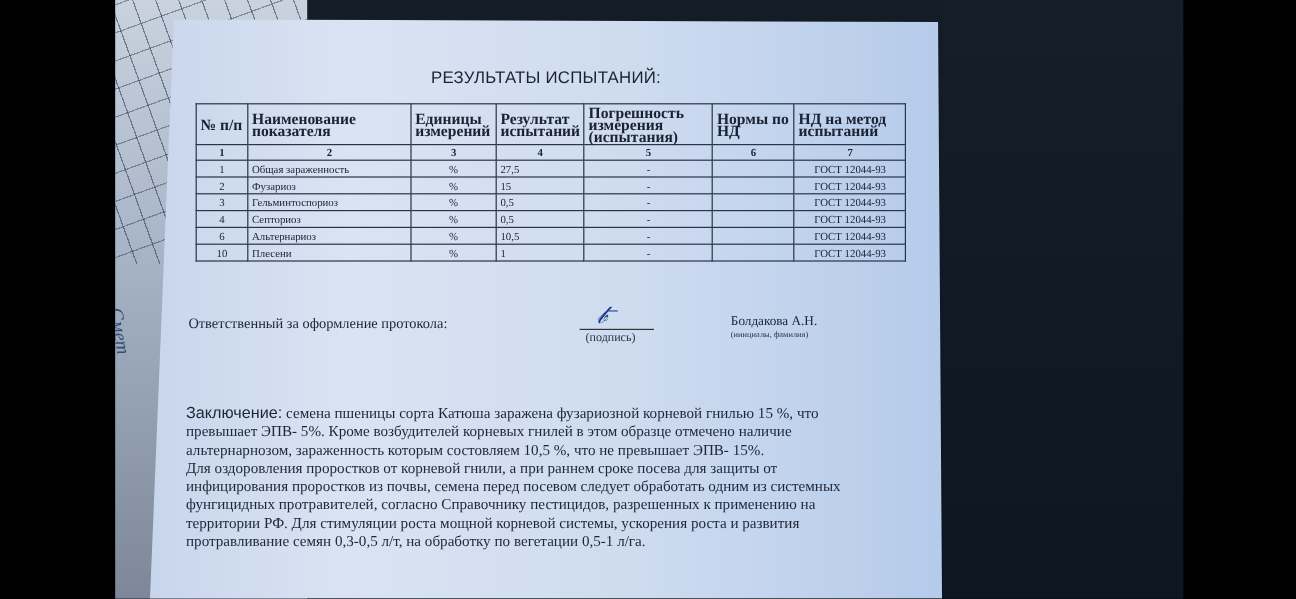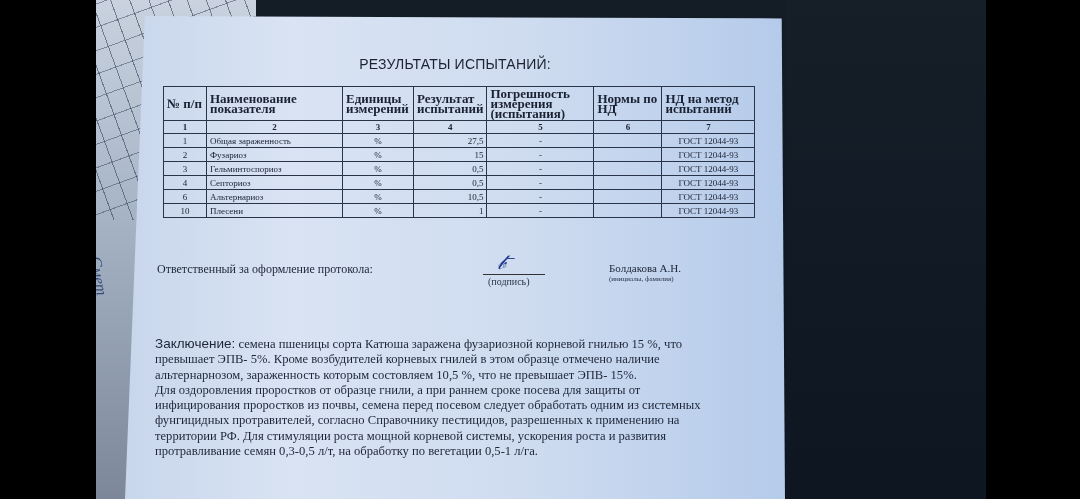--- a/index.html
+++ b/index.html
@@ -42,21 +42,21 @@
       position: absolute; left: 38px; top: 70px; border-collapse: collapse;
       font-family: "Liberation Serif", serif; color: #1a2233;
     }
     table.results td, table.results th {
       border: 1px solid #2a3448; padding: 0 3px; font-size: 9px; line-height: 12px;
     }
     table.results th { font-weight: bold; text-align: left; height: 33px; font-size: 13px; line-height: 10px; }
     table.results tr.num td { font-weight: bold; text-align: center; height: 12px; }
     table.results tr.row td { height: 13px; }
     .c-center { text-align: center; }
-    .c-right { text-align: right; }
+    .c-right { text-align: left; }
     .sig-area { position: absolute; top: 246px; left: 0; width: 100%; height: 40px; }
     .resp-label { position: absolute; left: 32px; top: 0; font-family: "Liberation Serif", serif; font-size: 12px; color: #1c2436; }
     .sig-glyph { position: absolute; left: 372px; top: -12px; font-style: italic; font-size: 20px; color: #1d3a8a; font-family: "DejaVu Serif", serif; }
     .sig-line { position: absolute; left: 358px; top: 12px; width: 62px; border-top: 1px solid #333; }
     .sig-caption { position: absolute; left: 363px; top: 14px; font-size: 10px; color: #2a3448; }
     .name { position: absolute; left: 484px; top: 0; font-size: 11px; color: #1c2436; }
     .name-caption { position: absolute; left: 484px; top: 13px; font-size: 7px; color: #2a3448; }
     .conclusion {
       position: absolute; left: 30px; top: 292px; width: 600px;
       font-family: "Liberation Serif", serif; font-size: 12.6px; line-height: 15.3px; color: #1e2638; margin-top: 28px;
@@ -161,19 +161,19 @@
     <span class="sig-line"></span>
     <span class="sig-caption">(подпись)</span>
     <span class="name">Болдакова А.Н.</span>
     <span class="name-caption">(инициалы, фамилия)</span>
   </div>
 
   <div class="conclusion">
     <span class="ln"><span class="lead">Заключение:</span><span> семена пшеницы сорта Катюша заражена фузариозной корневой гнилью 15 %, что</span></span>
     <span class="ln">превышает ЭПВ- 5%. Кроме возбудителей корневых гнилей в этом образце отмечено наличие</span>
     <span class="ln">альтернарнозом, зараженность которым состовляем 10,5 %, что не превышает ЭПВ- 15%.</span>
-    <span class="ln">Для оздоровления проростков от образце гнили, а при раннем сроке посева для защиты от</span>
+    <span class="ln">Для оздоровления проростков от корневой гнили, а при раннем сроке посева для защиты от</span>
     <span class="ln">инфицирования проростков из почвы, семена перед посевом следует обработать одним из системных</span>
     <span class="ln">фунгицидных протравителей, согласно Справочнику пестицидов, разрешенных к применению на</span>
     <span class="ln">территории РФ. Для стимуляции роста мощной корневой системы, ускорения роста и развития</span>
     <span class="ln">протравливание семян 0,3-0,5 л/т, на обработку по вегетации 0,5-1 л/га.</span>
   </div>
 </div>
 
 </body></html>

